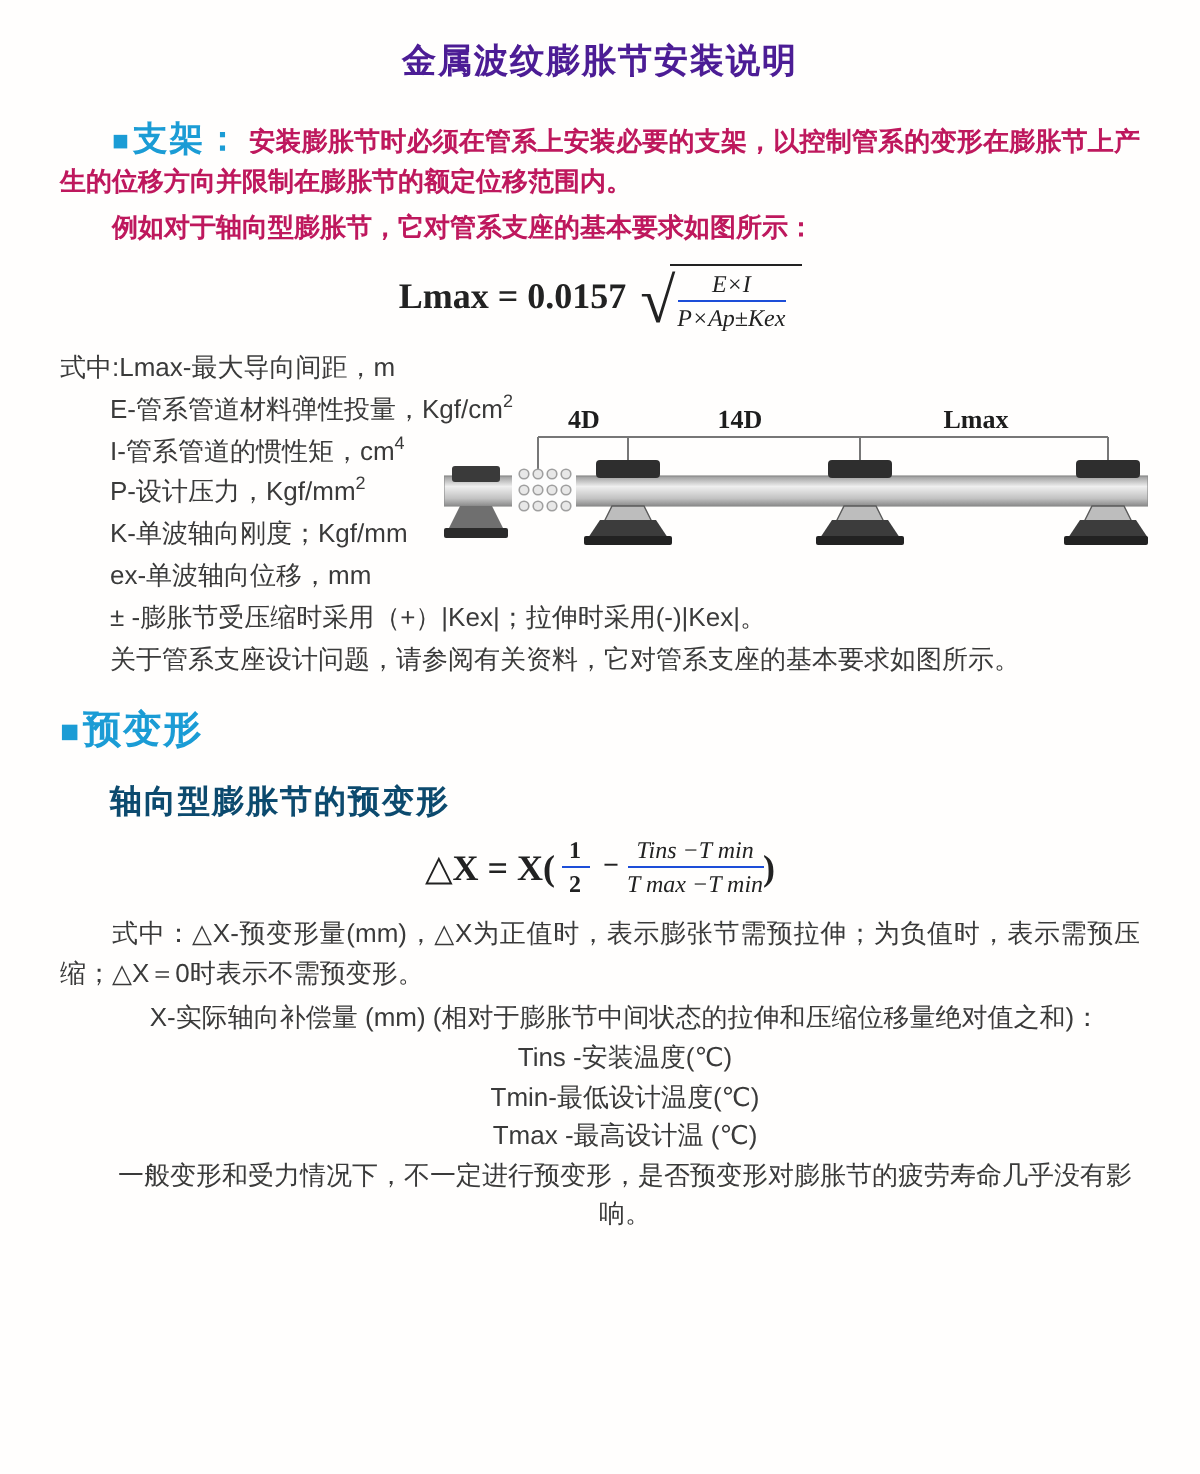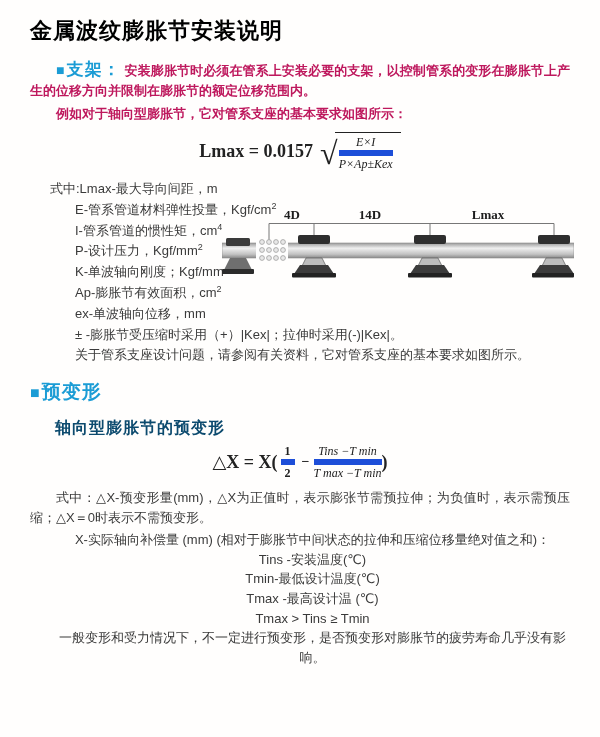--- a/index.html
+++ b/index.html
@@ -3,46 +3,46 @@
 <meta charset="utf-8">
 <style>
   html,body{margin:0;padding:0;}
   body{
     width:600px;height:737px;overflow:hidden;background:#fffefd;
     font-family:"Liberation Sans","DejaVu Sans",sans-serif;
     color:#3a3a3a;font-size:13px;line-height:20px;
   }
   .page{box-sizing:border-box;width:600px;height:737px;padding:8px 30px 0 30px;}
   h1.title{
-    font-size:22px;line-height:30px;color:#000000;
+    font-size:17px;line-height:30px;text-align:center;color:#4c1d95;
     font-weight:bold;margin:8px 0 14px 0;letter-spacing:1px;
   }
   .para{margin:0;text-align:justify;}
   .indent{text-indent:2em;}
   .sec-head-inline{color:#1b9cd5;font-size:17px;font-weight:bold;letter-spacing:1px;}
   .sq{font-size:14px;color:#1b9cd5;margin-right:1px;}
   .body-strong{font-weight:600;color:#be185d;}
   .example-line{margin:3px 0 4px 0;}
   
   .formula{
     display:flex;justify-content:center;align-items:center;
     font-family:"Liberation Serif","DejaVu Serif",serif;color:#222;
     margin:6px 0 8px 0;
   }
   .f-lhs,.f-rhs{font-weight:bold;font-size:18px;white-space:pre;}
   .sqrt-sign{font-size:32px;font-weight:400;line-height:26px;margin:4px -3px 0 7px;}
   .sqrt-body{display:inline-block;border-top:1.5px solid #222;padding:2px 8px 0 4px;margin-top:2px;}
   .frac{display:inline-block;vertical-align:middle;text-align:center;font-size:12px;line-height:14px;}
-  .frac .num{display:block;border-bottom:6px solid #1d4ed8;padding:0 4px 1px 4px;}
+  .frac .num{display:block;border-bottom:1px solid #1d4ed8;padding:0 4px 1px 4px;}
   .frac .den{display:block;padding-top:1px;}
   .frac.it{font-style:italic;}
   .frac.plain{font-style:normal;font-weight:bold;margin:0 3px;}
   .f-minus{font-size:14px;margin:0 4px;font-weight:bold;}
   
-  .vars-region{position:relative;margin-top:4px;margin-left:20px;}
+  .vars-region{position:relative;margin-top:4px;}
   .var-line{line-height:20.8px;white-space:nowrap;}
   .var-line.ind{padding-left:25px;}
   .sup{font-size:9px;vertical-align:super;line-height:0;}
   .diagram{position:absolute;top:28px;right:-4px;}
   
   h2.sec2{
     color:#1b9cd5;font-size:19px;line-height:24px;font-weight:bold;
     margin:14px 0 6px 0;letter-spacing:1px;
   }
   h2.sec2 .sq2{font-size:16px;margin-right:1px;}
@@ -74,21 +74,20 @@
       </span>
     </span>
   </div>
 
   <div class="vars-region">
     <div class="var-line"><span>式中:Lmax-最大导向间距，m</span></div>
     <div class="var-line ind"><span>E-管系管道材料弹性投量，Kgf/cm</span><span class="sup">2</span></div>
     <div class="var-line ind"><span>I-管系管道的惯性矩，cm</span><span class="sup">4</span></div>
     <div class="var-line ind"><span>P-设计压力，Kgf/mm</span><span class="sup">2</span></div>
     <div class="var-line ind"><span>K-单波轴向刚度；Kgf/mm</span></div>
-    <div class="var-line ind"><span>Ap-膨胀节有效面积，cm</span><span class="sup">2</span></div>
     <div class="var-line ind"><span>ex-单波轴向位移，mm</span></div>
     <div class="var-line ind">± -膨胀节受压缩时采用（+）|Kex|；拉伸时采用(-)|Kex|。</div>
     <div class="var-line ind">关于管系支座设计问题，请参阅有关资料，它对管系支座的基本要求如图所示。</div>
 
     <svg class="diagram" width="352" height="92" viewBox="0 0 352 92">
       <defs>
         <linearGradient id="pipeGrad" x1="0" y1="0" x2="0" y2="1">
           <stop offset="0" stop-color="#9a9a9a"></stop>
           <stop offset="0.35" stop-color="#efefef"></stop>
           <stop offset="0.75" stop-color="#c2c2c2"></stop>
@@ -173,17 +172,16 @@
     <span class="f-rhs">)</span>
   </div>
 
   <p class="para indent">式中：△X-预变形量(mm)，△X为正值时，表示膨张节需预拉伸；为负值时，表示需预压缩；△X＝0时表示不需预变形。</p>
 
   <div class="line-list">
     <div class="ln">X-实际轴向补偿量 (mm) (相对于膨胀节中间状态的拉伸和压缩位移量绝对值之和)：</div>
     <div class="ln">Tins -安装温度(℃)</div>
     <div class="ln">Tmin-最低设计温度(℃)</div>
     <div class="ln">Tmax -最高设计温 (℃)</div>
-    <div class="ln">Tmax &gt; Tins ≥ Tmin</div>
     <div class="ln">一般变形和受力情况下，不一定进行预变形，是否预变形对膨胀节的疲劳寿命几乎没有影响。</div>
   </div>
 
 </div>
 
 </body></html>

